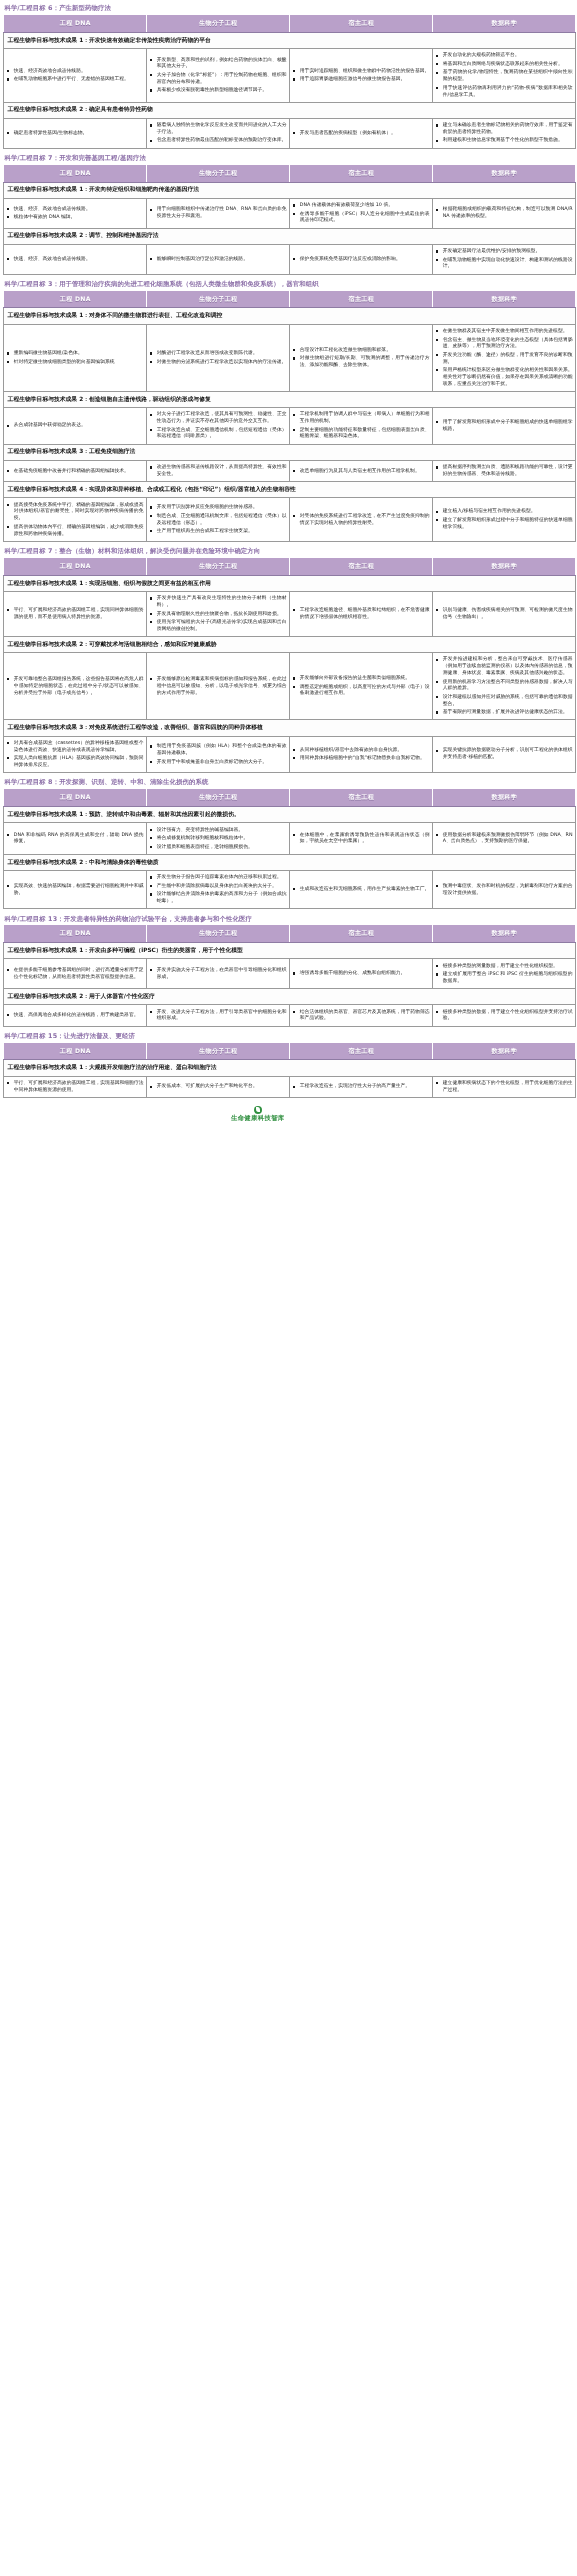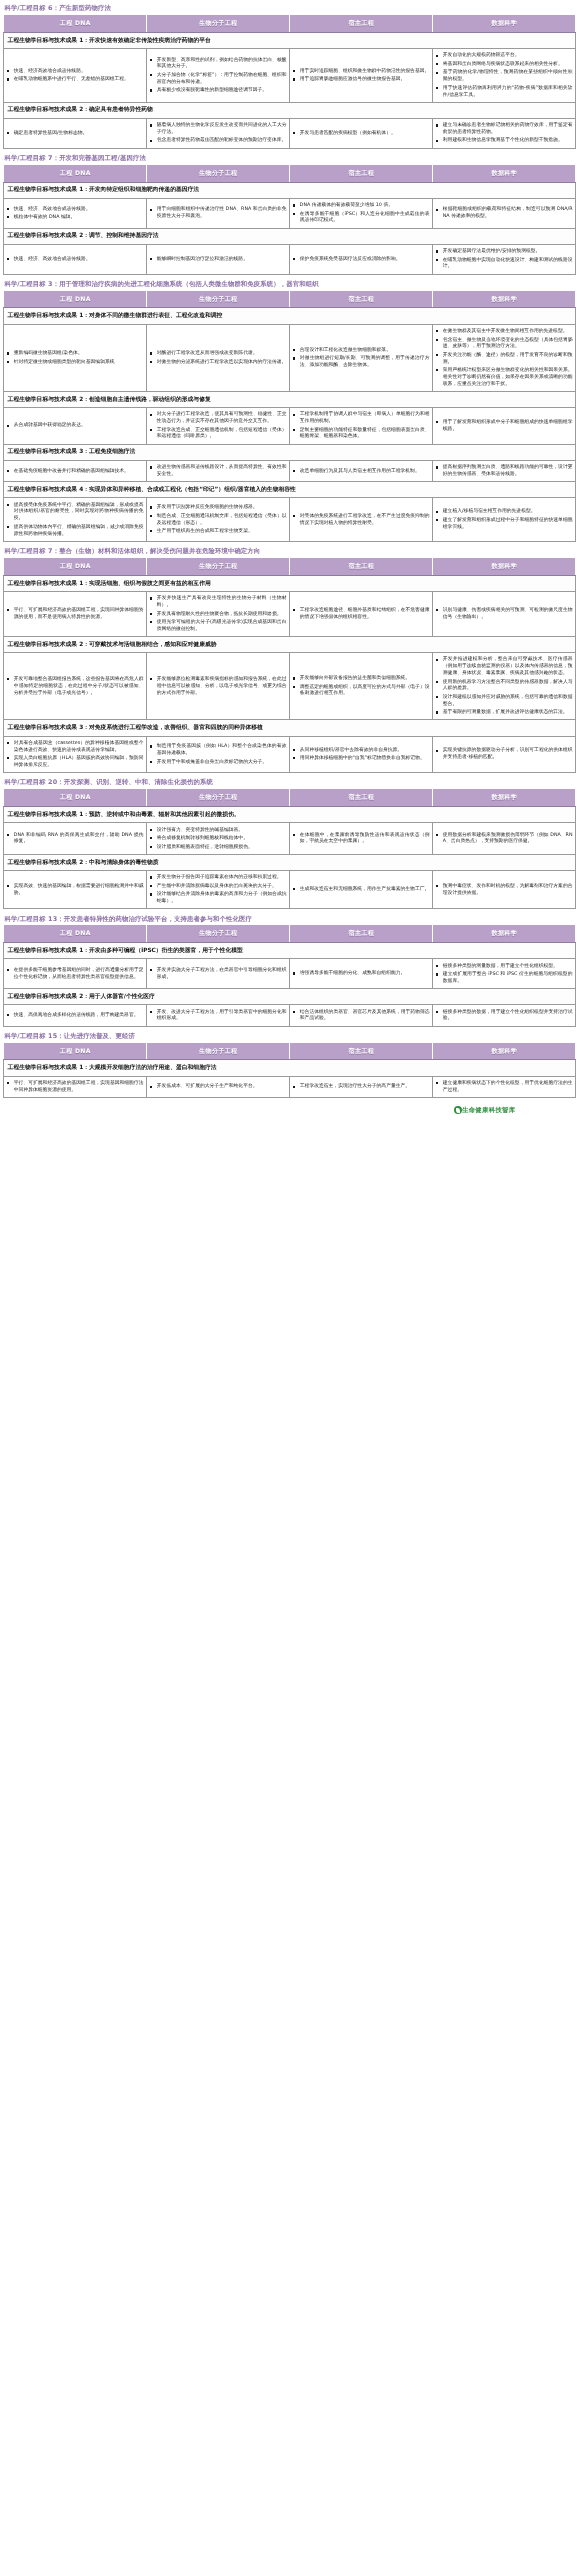--- a/index.html
+++ b/index.html
@@ -90,20 +90,21 @@
   
   .footer{
     width:520px;
     box-sizing:border-box;
     padding:4.5px 4.5px 5.6px 0;
     text-align:right;
     display:flex;
     justify-content:flex-end;
     align-items:center;
     gap:0;
+    flex-direction:column;
   }
   .footer .logo{
     width:8.4px;height:8.4px;
     border-radius:50%;
     background:#2f8f3f;
     position:relative;
     flex:0 0 auto;
   }
   .footer .logo:after{
     content:"";
@@ -505,21 +506,21 @@
               <td class="cell">
                 <ul class="bl">
                   <li>实现关键抗原的数据驱动分子分析，识别可工程化的供体组织并支持患者-移植的匹配。</li>
                 </ul>
               </td>
             </tr>
           </tbody>
         </table>
       </div>
       <div>
-        <div class="goal-title">科学/工程目标 20：开发探测、识别、逆转、中和、清除生化损伤的系统</div>
+        <div class="goal-title">科学/工程目标 8：开发探测、识别、逆转、中和、清除生化损伤的系统</div>
         <table class="grid">
           <colgroup>
             <col class="c1">
             <col class="c2">
             <col class="c3">
             <col class="c4">
           </colgroup>
           <thead>
             <tr>
               <th class="head">工程 DNA</th>

